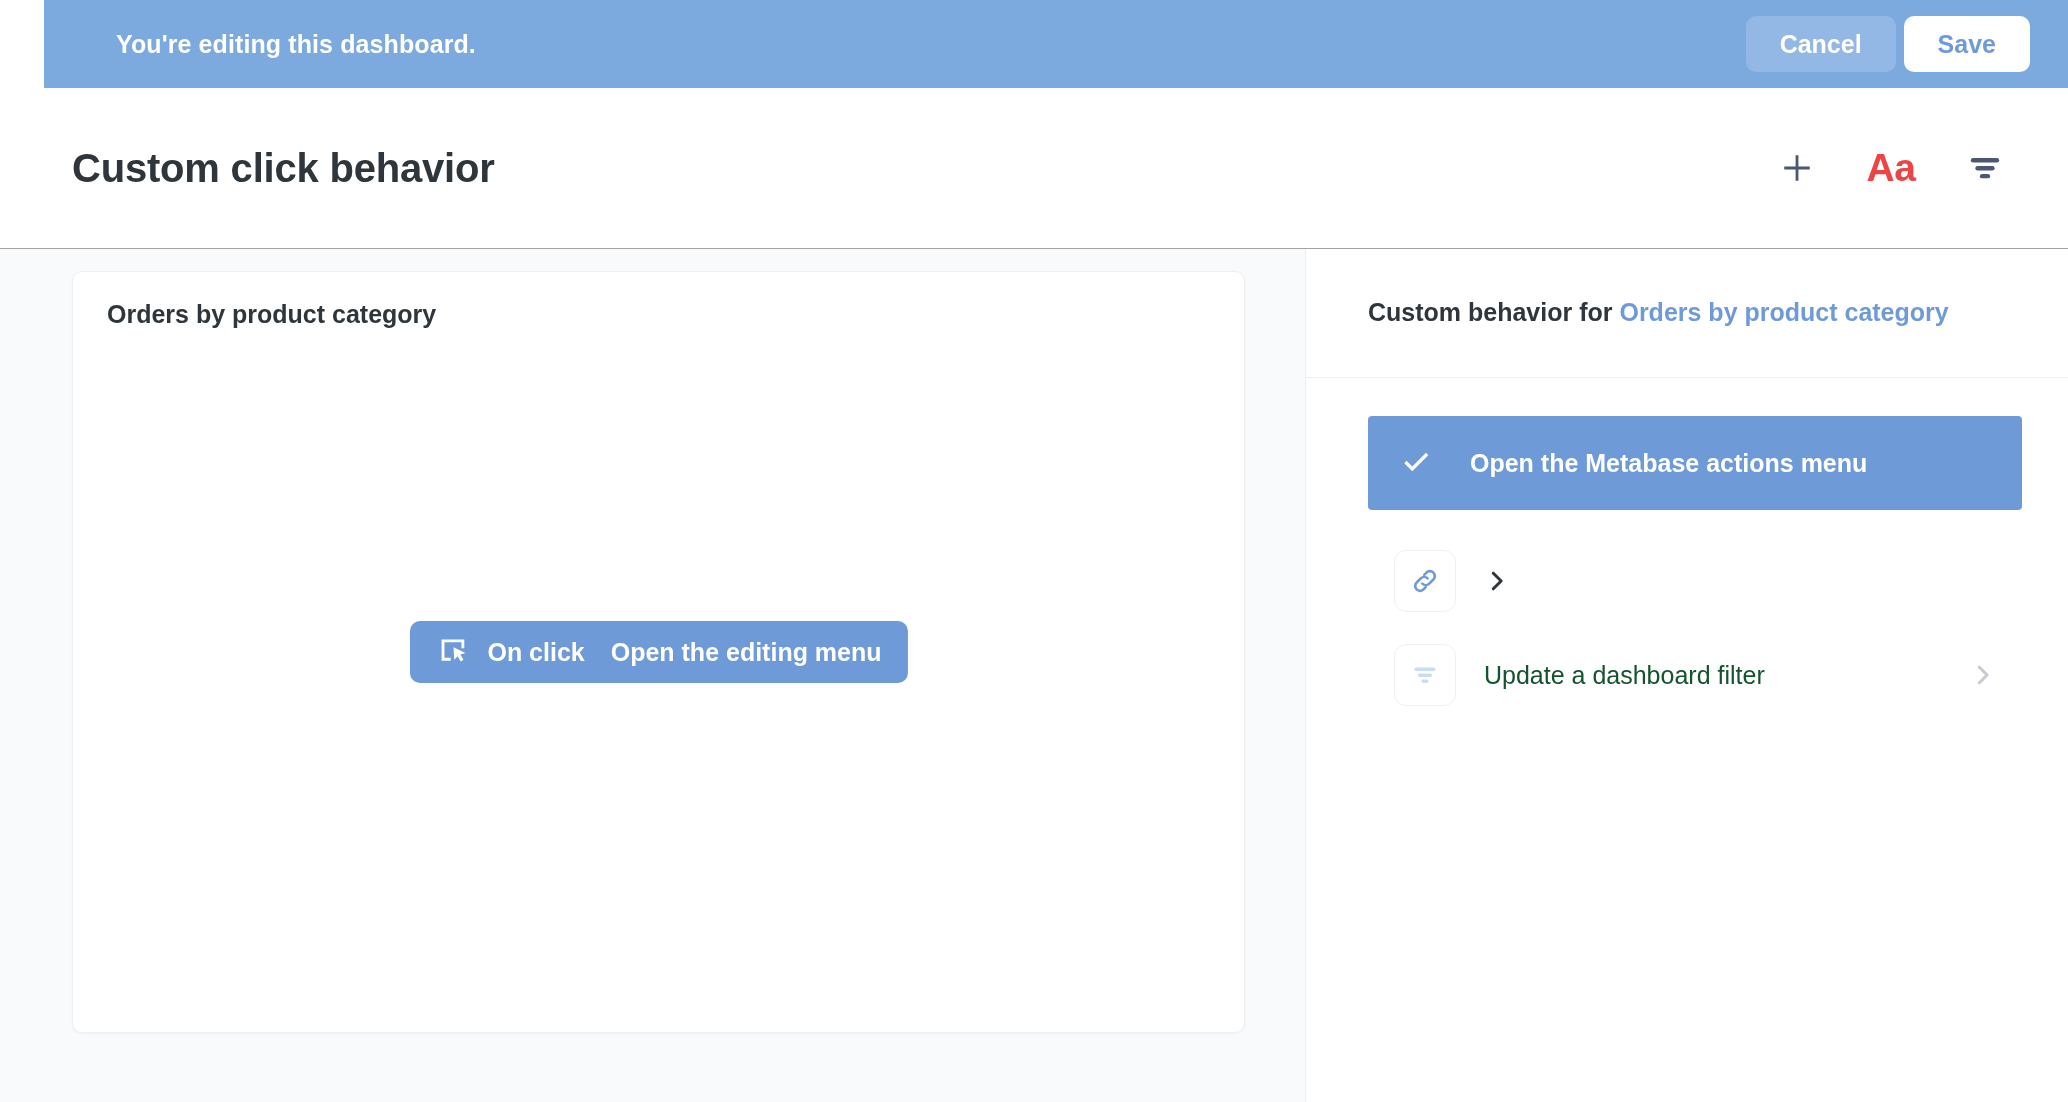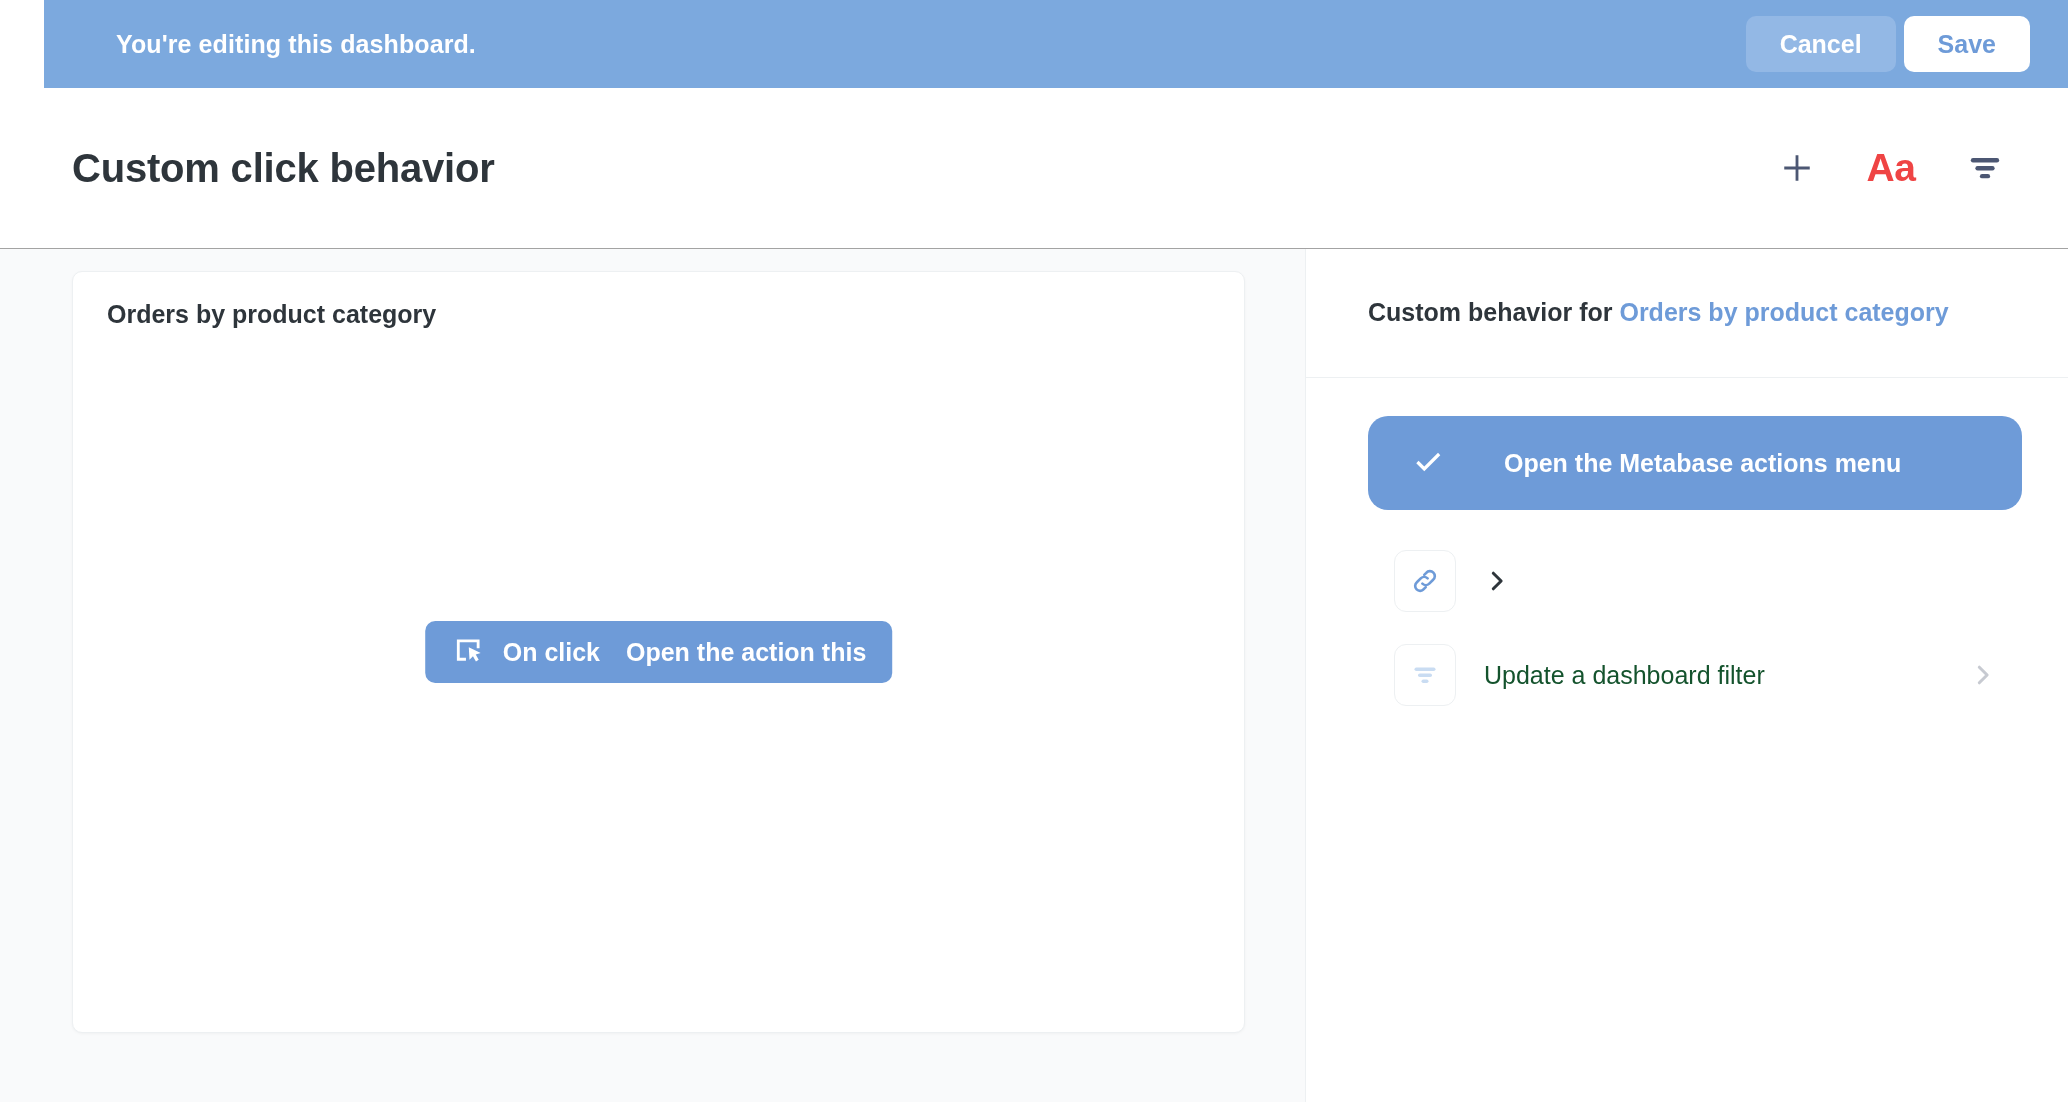--- a/index.html
+++ b/index.html
@@ -167,26 +167,26 @@
     color: #6E9BD8;
     font-weight: 700;
   }
   .sidebar-body {
     padding: 38px 46px 0 62px;
     flex: 1 1 auto;
   }
 
   .option-selected {
     background: #6E9BD8;
-    border-radius: 20px;
+    border-radius: 4px;
     height: 94px;
     display: flex;
     align-items: center;
-    padding: 0 44px;
-    gap: 60px;
+    padding: 0 32px;
+    gap: 38px;
     cursor: pointer;
     margin-bottom: 24px;
   }
   .option-selected-label {
     color: #ffffff;
     font-size: 25px;
     font-weight: 700;
   }
 
   .option-row {
@@ -266,21 +266,21 @@
       <div class="dash-card-title">Orders by product category</div>
 
       <div class="onclick-pill">
         <span>
           <svg width="34" height="34" viewBox="0 0 24 24" aria-hidden="true">
             <path d="M20 4.5v6.2h-2V6.5H6v11h4.4v2H4V4.5z" fill="#ffffff"></path>
             <path d="M12.4 10.1l8.4 4.1-3.5 1.05 2.1 3.7-1.95 1.1-2.1-3.7-2.45 2.6z" fill="#ffffff"></path>
           </svg>
         </span>
         <span class="onclick-label">On click</span>
-        <span class="onclick-value">Open the action this</span>
+        <span class="onclick-value">Open the editing menu</span>
       </div>
     </div>
   </div>
 
   <div class="sidebar">
 
     <div class="sidebar-header">
       <div class="sidebar-header-text">
         <span>Custom behavior for</span>
         <span class="sidebar-header-target">Orders by product category</span>

